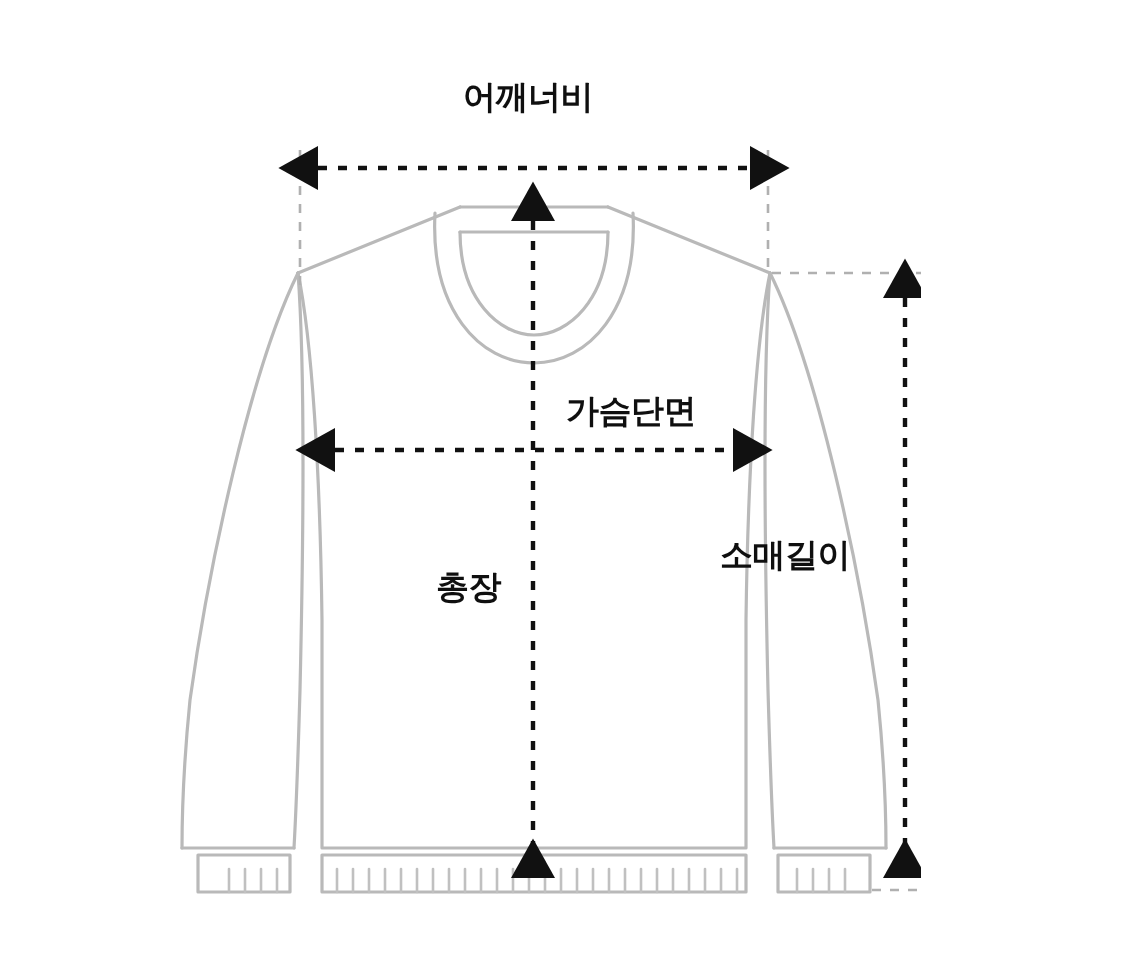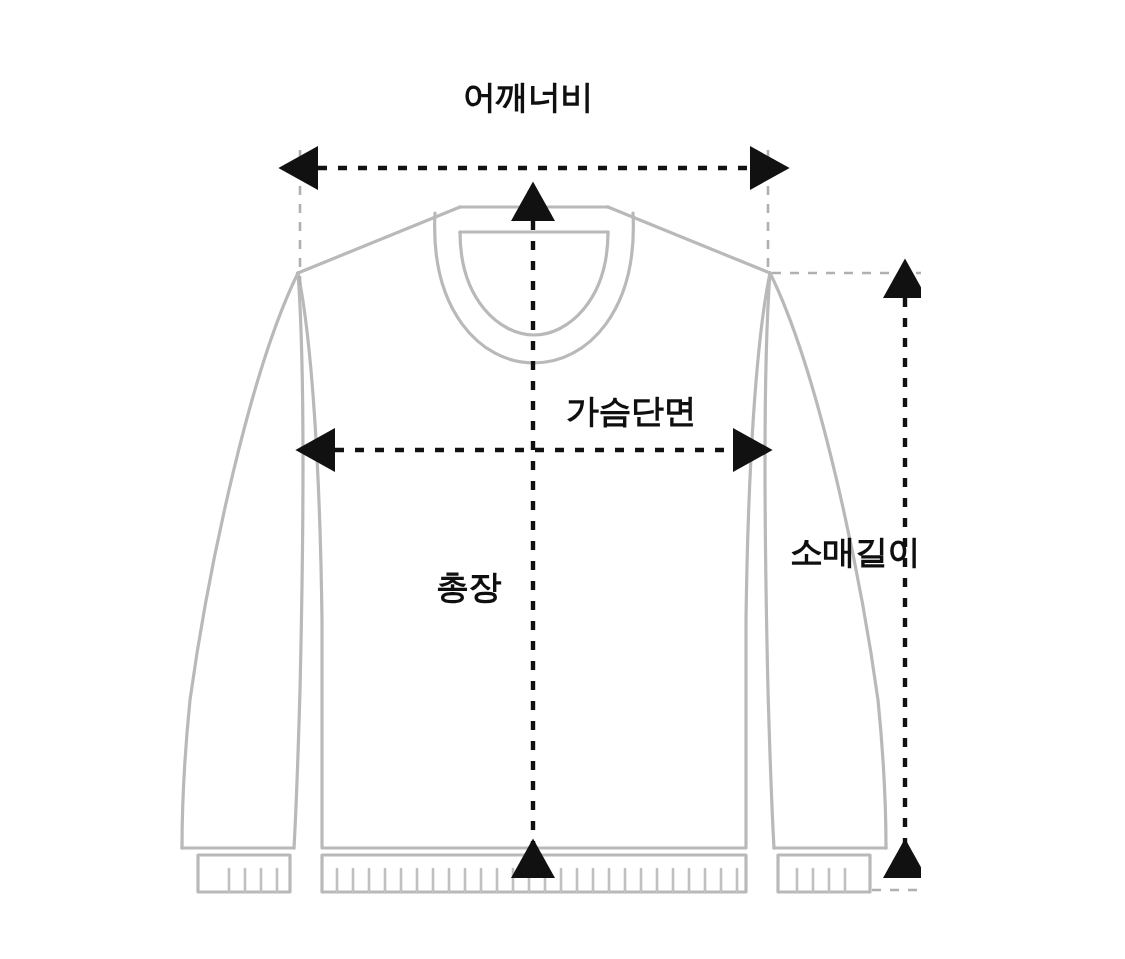--- a/index.html
+++ b/index.html
@@ -30,21 +30,21 @@
     font-weight: bold;
     font-size: 33px;
     letter-spacing: -0.5px;
     white-space: nowrap;
     line-height: 1;
     font-family: "DejaVu Sans", "Liberation Sans", sans-serif;
   }
   #label-shoulder-width { left: 463px; top: 80px; }
   #label-chest-width    { left: 566px; top: 394px; }
   #label-total-length   { left: 436px; top: 570px; }
-  #label-sleeve-length  { left: 790px; top: 538px; font-family: Liberation Mono, monospace; }
+  #label-sleeve-length  { left: 720px; top: 538px; }
 </style>
 </head>
 <body>
 
 <div id="diagram-root">
 
   <svg id="diagram-svg" viewBox="0 0 1125 959">
     <defs>
       <marker id="arrow-left" markerWidth="10" markerHeight="10" refX="9" refY="5" orient="auto" markerUnits="strokeWidth">
         <path d="M9,0 L9,10 L0,5 z" fill="#111111"></path>

